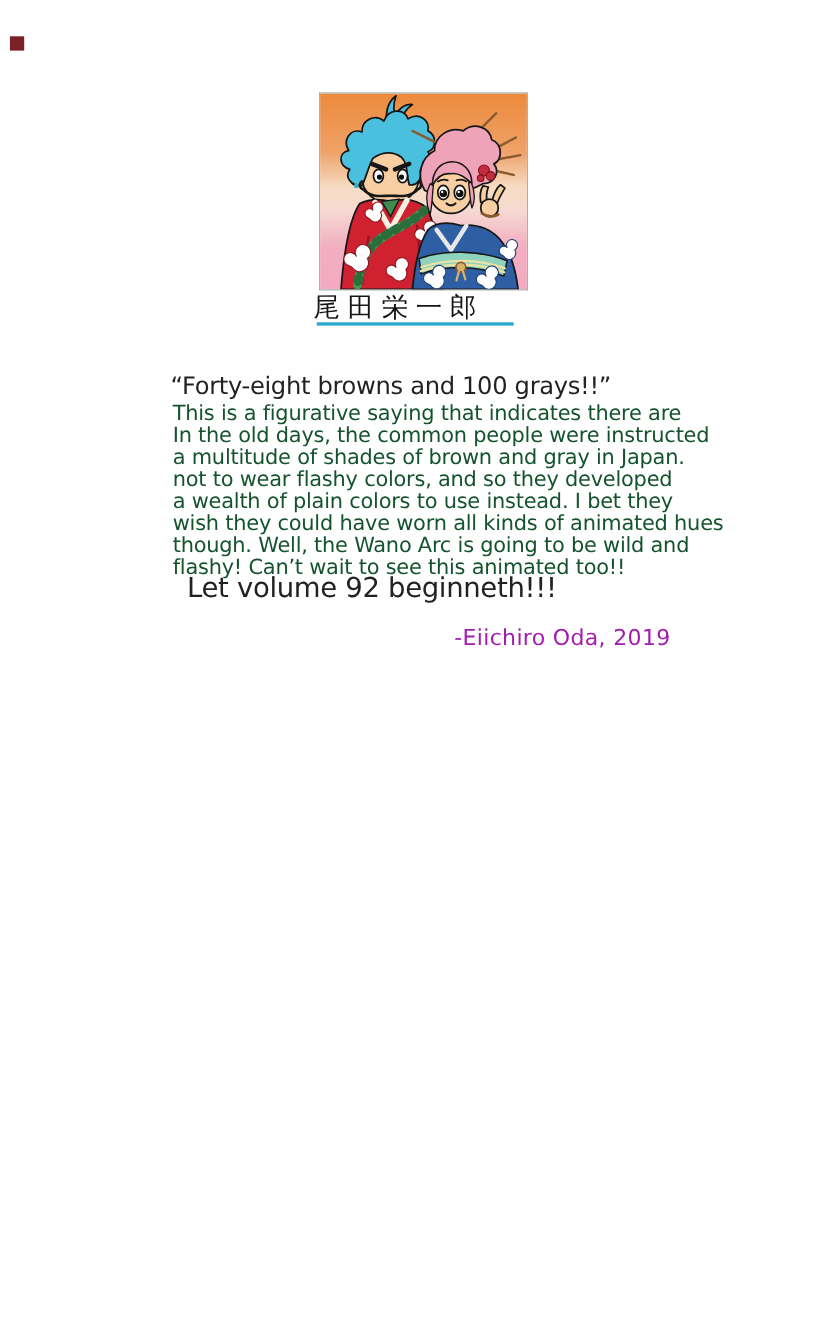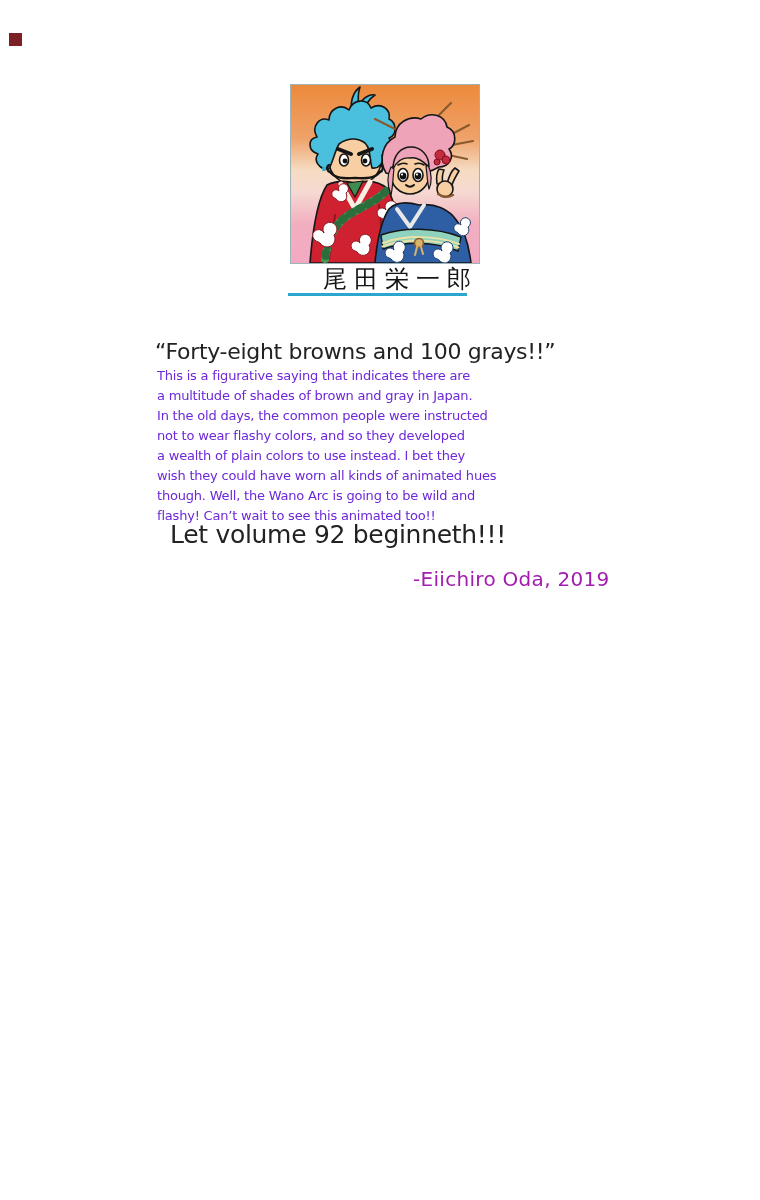--- a/index.html
+++ b/index.html
@@ -28,21 +28,21 @@
     border: 1.5px solid #9db3b7;
     box-sizing: content-box;
     background: #f7e3d3;
   }
   .portrait-frame svg { display: block; }
 
   .artist-name {
     position: absolute;
     left: 278px; top: 263px;
     width: 200px;
-    text-align: right;
+    text-align: left;
     font-size: 24px;
     letter-spacing: 7px;
     text-indent: 7px;
     color: #151515;
     white-space: nowrap;
   }
 
   .name-underline {
     position: absolute;
     left: 288px; top: 293px;
@@ -56,24 +56,24 @@
     font-size: 22px;
     letter-spacing: -0.3px;
     color: #222222;
     white-space: nowrap;
     text-align: right;
   }
 
   .note-body {
     position: absolute;
     left: 157px; top: 366px;
-    font-size: 13px;
+    font-size: 19px;
     line-height: 20px;
     letter-spacing: -0.2px;
-    color: #6d28d9;
+    color: #14532d;
   }
   .note-body .line { white-space: nowrap; }
 
   .note-closing {
     position: absolute;
     left: 170px; top: 520px;
     font-size: 25px;
     letter-spacing: -0.3px;
     color: #222222;
     white-space: nowrap;
@@ -198,22 +198,22 @@
     </svg>
   </div>
 
   <div class="artist-name">尾田栄一郎</div>
   <div class="name-underline"></div>
 
   <div class="note">
     <p class="note-heading">“Forty-eight browns and 100 grays!!”</p>
     <div class="note-body">
       <div class="line">This is a figurative saying that indicates there are</div>
+      <div class="line">In the old days, the common people were instructed</div>
       <div class="line">a multitude of shades of brown and gray in Japan.</div>
-      <div class="line">In the old days, the common people were instructed</div>
       <div class="line">not to wear flashy colors, and so they developed</div>
       <div class="line">a wealth of plain colors to use instead. I bet they</div>
       <div class="line">wish they could have worn all kinds of animated hues</div>
       <div class="line">though. Well, the Wano Arc is going to be wild and</div>
       <div class="line">flashy! Can’t wait to see this animated too!!</div>
     </div>
     <p class="note-closing">Let volume 92 beginneth!!!</p>
     <p class="signature">-Eiichiro Oda, 2019</p>
   </div>
 

